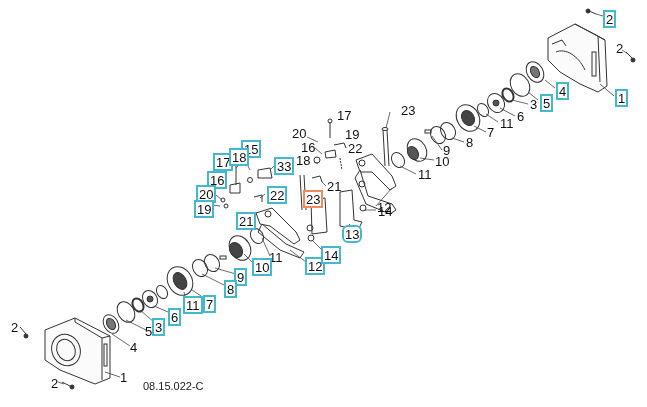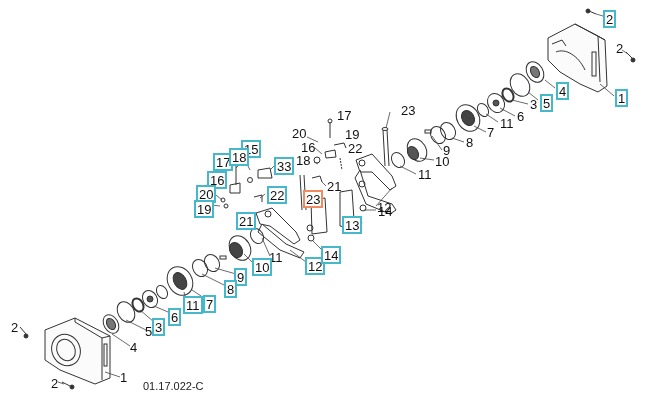--- a/index.html
+++ b/index.html
@@ -196,21 +196,21 @@
     <span class="lbl" style="left: 418px; top: 168px;">11</span>
     <span class="lbl" style="left: 337px; top: 109px;">17</span>
     <span class="lbl" style="left: 292px; top: 127px;">20</span>
     <span class="lbl" style="left: 345px; top: 128px;">19</span>
     <span class="lbl" style="left: 301px; top: 141px;">16</span>
     <span class="lbl" style="left: 348px; top: 142px;">22</span>
     <span class="lbl" style="left: 296px; top: 154px;">18</span>
     <span class="lbl" style="left: 327px; top: 180px;">21</span>
     <span class="lbl" style="left: 377px; top: 201px;">12</span>
     <span class="lbl" style="left: 378px; top: 205px;">14</span>
-    <span class="lbl boxed" style="left: 342px; top: 216px;">13</span>
+    <span class="lbl boxed" style="left: 342px; top: 225px; border-radius: 6px;">13</span>
     <span class="lbl hl" style="left: 303px; top: 190px;">23</span>
     <span class="lbl boxed" style="left: 241px; top: 140px;">15</span>
     <span class="lbl boxed" style="left: 274px; top: 157px;">33</span>
     <span class="lbl boxed" style="left: 213px; top: 153px;">17</span>
     <span class="lbl boxed" style="left: 229px; top: 148px;">18</span>
     <span class="lbl boxed" style="left: 207px; top: 171px;">16</span>
     <span class="lbl boxed" style="left: 196px; top: 185px;">20</span>
     <span class="lbl boxed" style="left: 194px; top: 200px;">19</span>
     <span class="lbl boxed" style="left: 267px; top: 186px;">22</span>
     <span class="lbl boxed" style="left: 236px; top: 212px;">21</span>
@@ -224,13 +224,13 @@
     <span class="lbl boxed" style="left: 203px; top: 295px;">7</span>
     <span class="lbl boxed" style="left: 168px; top: 308px;">6</span>
     <span class="lbl boxed" style="left: 152px; top: 318px;">3</span>
     <span class="lbl" style="left: 145px; top: 325px;">5</span>
     <span class="lbl" style="left: 130px; top: 341px;">4</span>
     <span class="lbl" style="left: 11px; top: 321px;">2</span>
     <span class="lbl" style="left: 120px; top: 371px;">1</span>
     <span class="lbl" style="left: 51px; top: 377px;">2</span>
   </div>
 
-<div class="caption" style="left:143px; top:380px;">01.17.022-C</div>
+<div class="caption" style="left:143px; top:380px;">08.15.022-C</div>
 
 </body></html>

